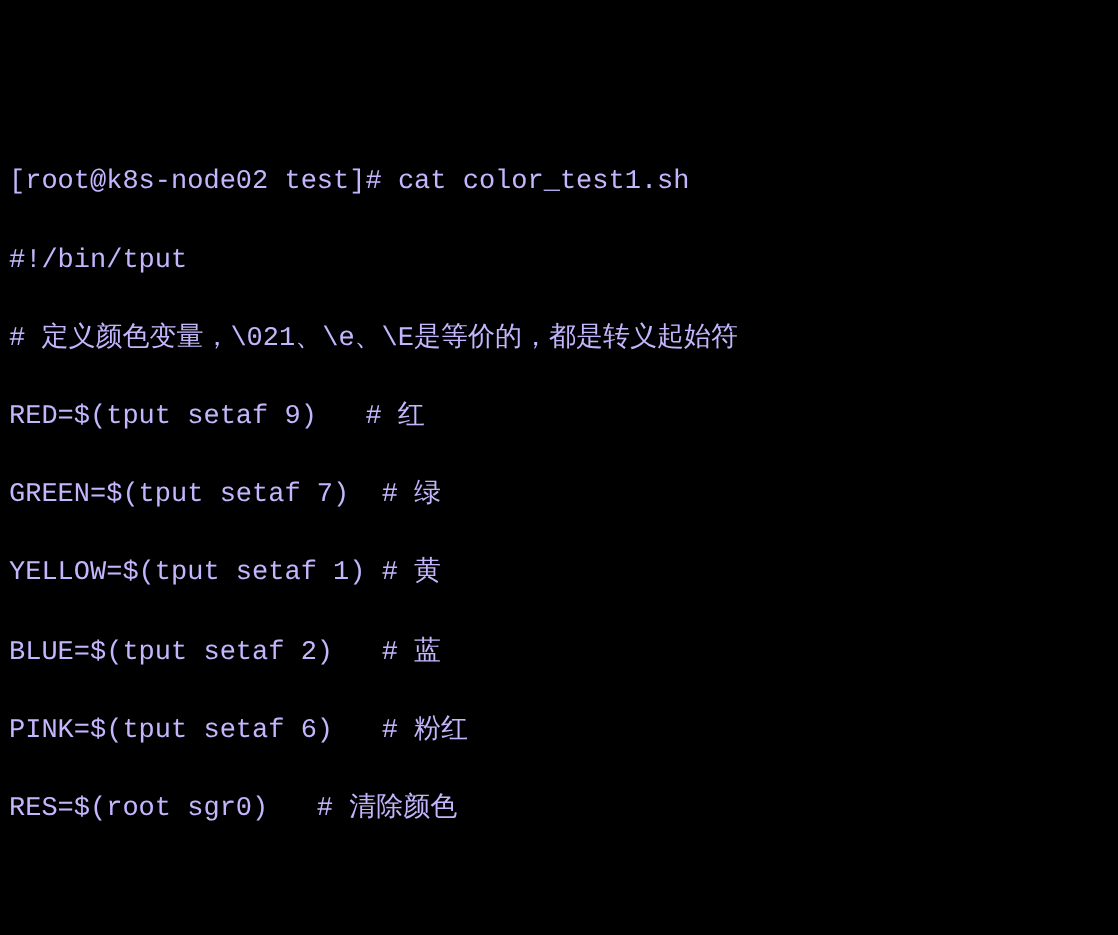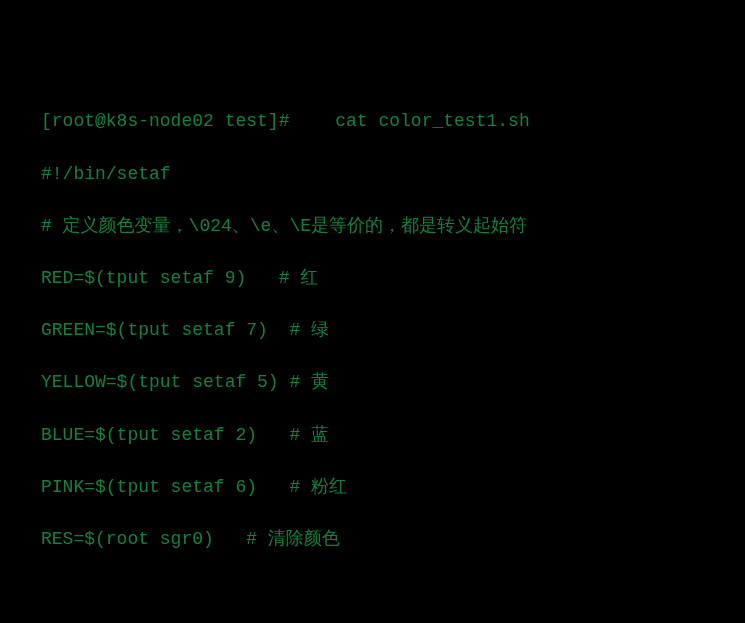--- a/index.html
+++ b/index.html
@@ -15,33 +15,33 @@
       line-height: 1.45;
       padding: 4px 6px;
       width: 745px;
       height: 623px;
       overflow: hidden;
       white-space: pre;
     }
     .term-line {
       display: block;
     }
-    .white { color: #15803d; margin-left: 35px; }
+    .white { color: #c4b5fd; }
   </style>
 </head>
 <body>
 
 
 
 <span class="term-line"><span class="white">[root@k8s-node02 test]# </span><span class="white">cat color_test1.sh</span></span>
-<span class="term-line white">#!/bin/setaf</span>
-<span class="term-line white"># 定义颜色变量，\024、\e、\E是等价的，都是转义起始符</span>
+<span class="term-line white">#!/bin/tput</span>
+<span class="term-line white"># 定义颜色变量，\021、\e、\E是等价的，都是转义起始符</span>
 <span class="term-line white">RED=$(tput setaf 9)   # 红</span>
 <span class="term-line white">GREEN=$(tput setaf 7)  # 绿</span>
-<span class="term-line white">YELLOW=$(tput setaf 5) # 黄</span>
+<span class="term-line white">YELLOW=$(tput setaf 1) # 黄</span>
 <span class="term-line white">BLUE=$(tput setaf 2)   # 蓝</span>
 <span class="term-line white">PINK=$(tput setaf 6)   # 粉红</span>
 <span class="term-line white">RES=$(root sgr0)   # 清除颜色</span>
 <span class="term-line"></span>
 <span class="term-line"></span>
 
 
 
 
 

